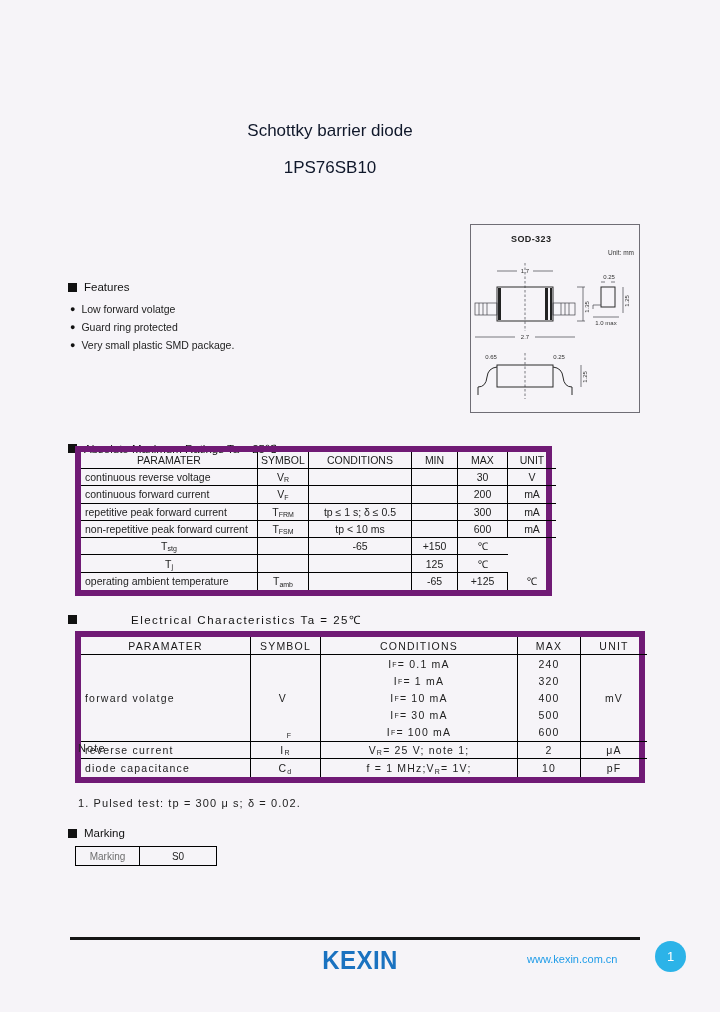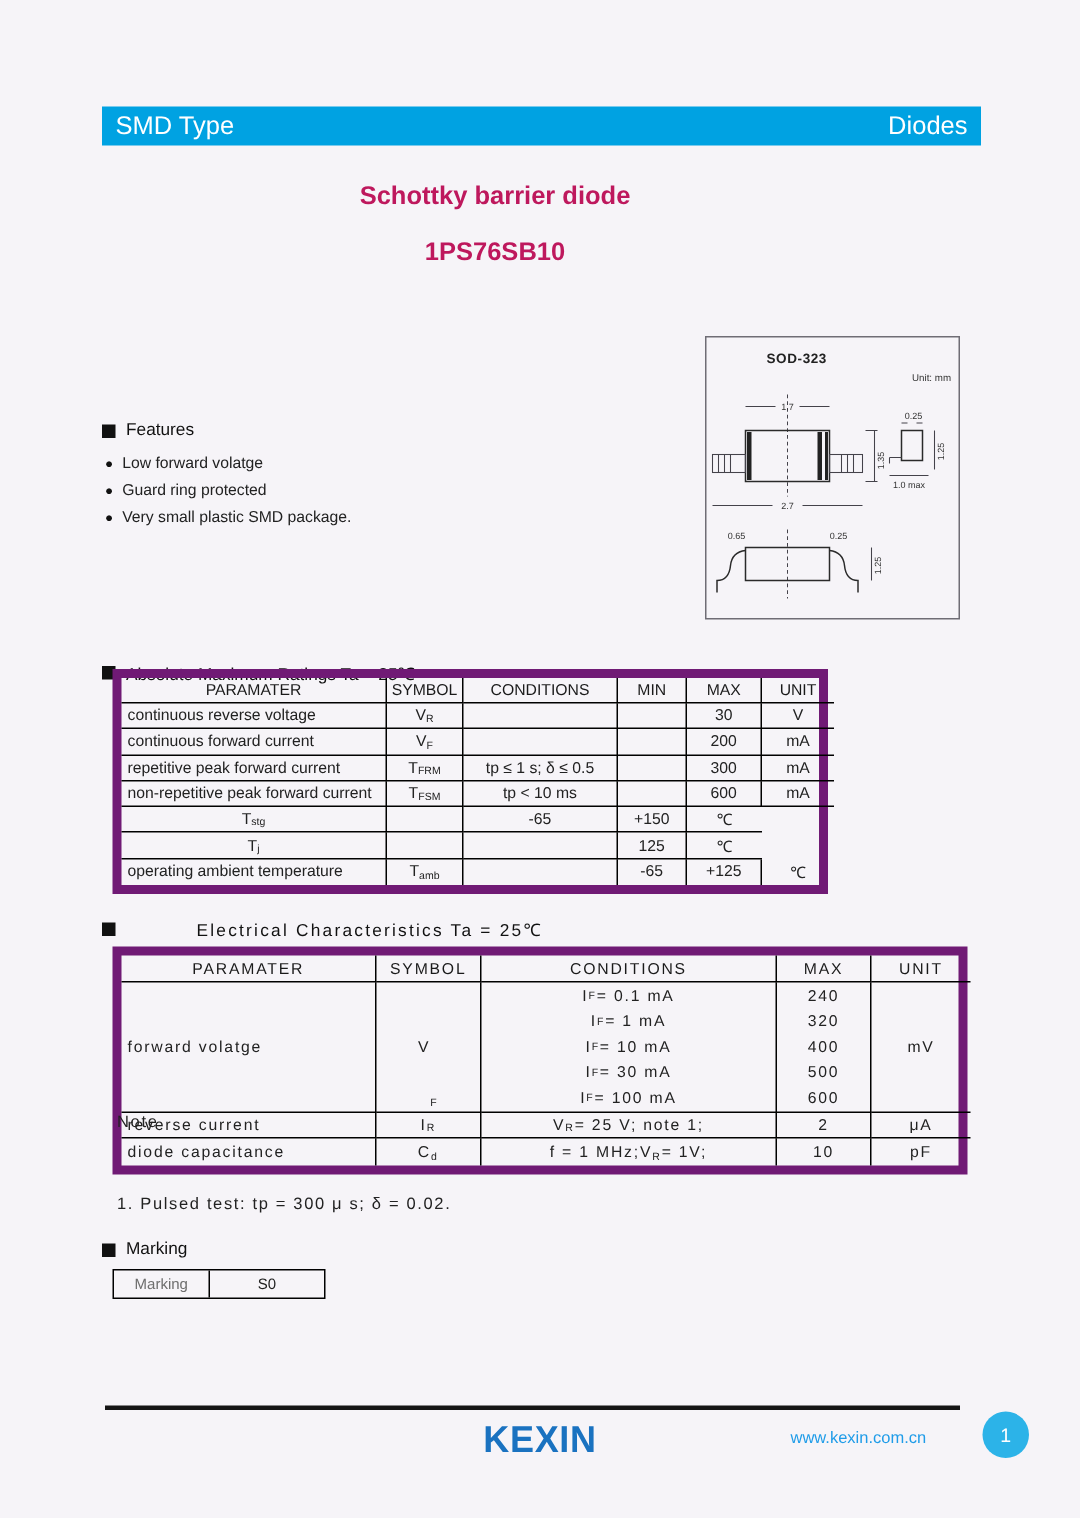--- a/index.html
+++ b/index.html
@@ -4,21 +4,21 @@
 <style>
   * { margin:0; padding:0; box-sizing:border-box; }
   body { background:#e9e7ee; font-family:"Liberation Sans", sans-serif; }
   .page { position:relative; width:720px; height:1012px; background:#f6f4f8; overflow:hidden; color:#1c1c1c; }
 
   
   .hbar { position:absolute; left:68px; top:71px; width:586px; height:26px; background:#00a2e2;
           display:flex; justify-content:space-between; align-items:center; padding:0 9px;
           color:#fff; font-size:17px; font-weight:500; }
 
-  .title { position:absolute; left:0; width:660px; text-align:center; font-weight:bold; font-size:17px; color:#be185d; }
+  .title { position:absolute; left:0; width:660px; text-align:center; font-weight:normal; font-size:17px; color:#0f172a; }
   .t1 { top:121px; } .t2 { top:158px; }
 
   
   .sect { position:absolute; display:flex; align-items:center; font-size:11.5px; color:#111; }
   .sq { width:9px; height:9px; background:#111; margin-right:7px; flex:0 0 auto; }
   .spaced { letter-spacing:1.5px; }
 
   
   .features { position:absolute; left:70px; top:300px; font-size:10.5px; color:#222; }
   .feat { height:18px; display:flex; align-items:center; }
@@ -70,24 +70,20 @@
           font-size:25px; font-weight:800; color:#1a72c0; letter-spacing:.5px; }
   .url  { position:absolute; left:527px; top:953px; font-size:11px; color:#1f9ce8; }
   .badge{ position:absolute; left:655px; top:941px; width:31px; height:31px; border-radius:50%;
           background:#2cb3e8; color:#fff; font-size:13px; display:flex; align-items:center; justify-content:center; }
 </style>
 </head>
 <body>
 
 <div class="page">
 
-  <div class="hbar">
-    <span>SMD Type</span>
-    <span>Diodes</span>
-  </div>
 
   <div class="title t1">Schottky barrier diode</div>
   <div class="title t2">1PS76SB10</div>
 
   <div class="sect" style="left:68px; top:281px;">
     <span class="sq"></span>
     <span>Features</span>
   </div>
   <div class="features">
     <div class="feat">

